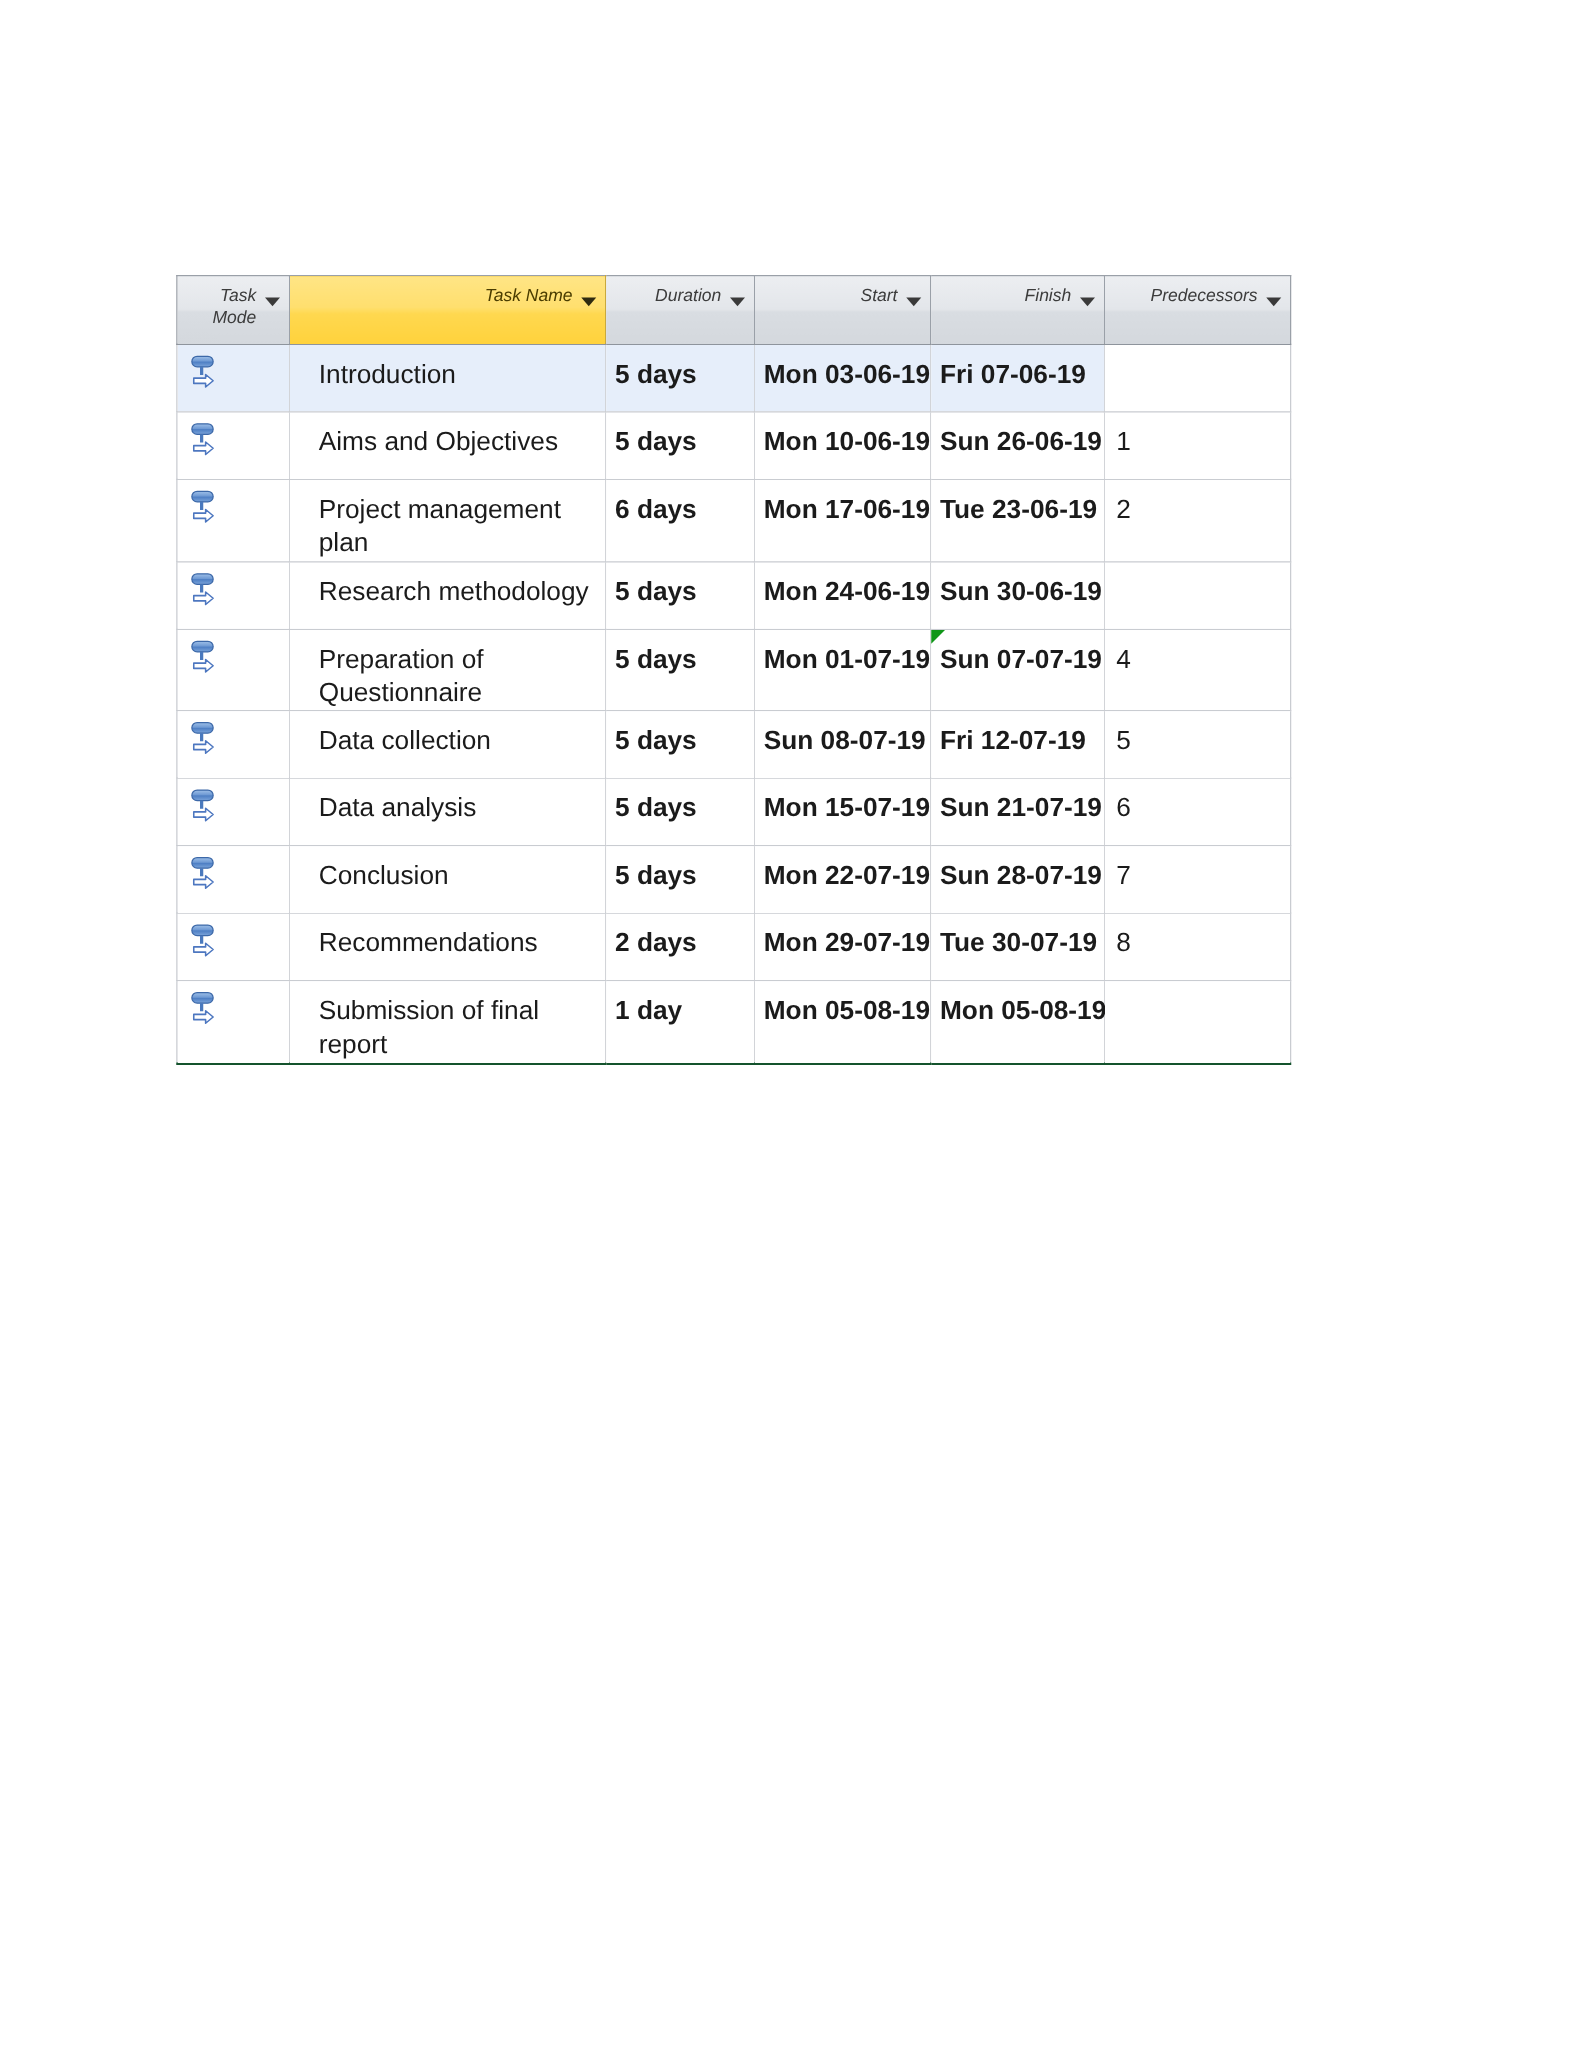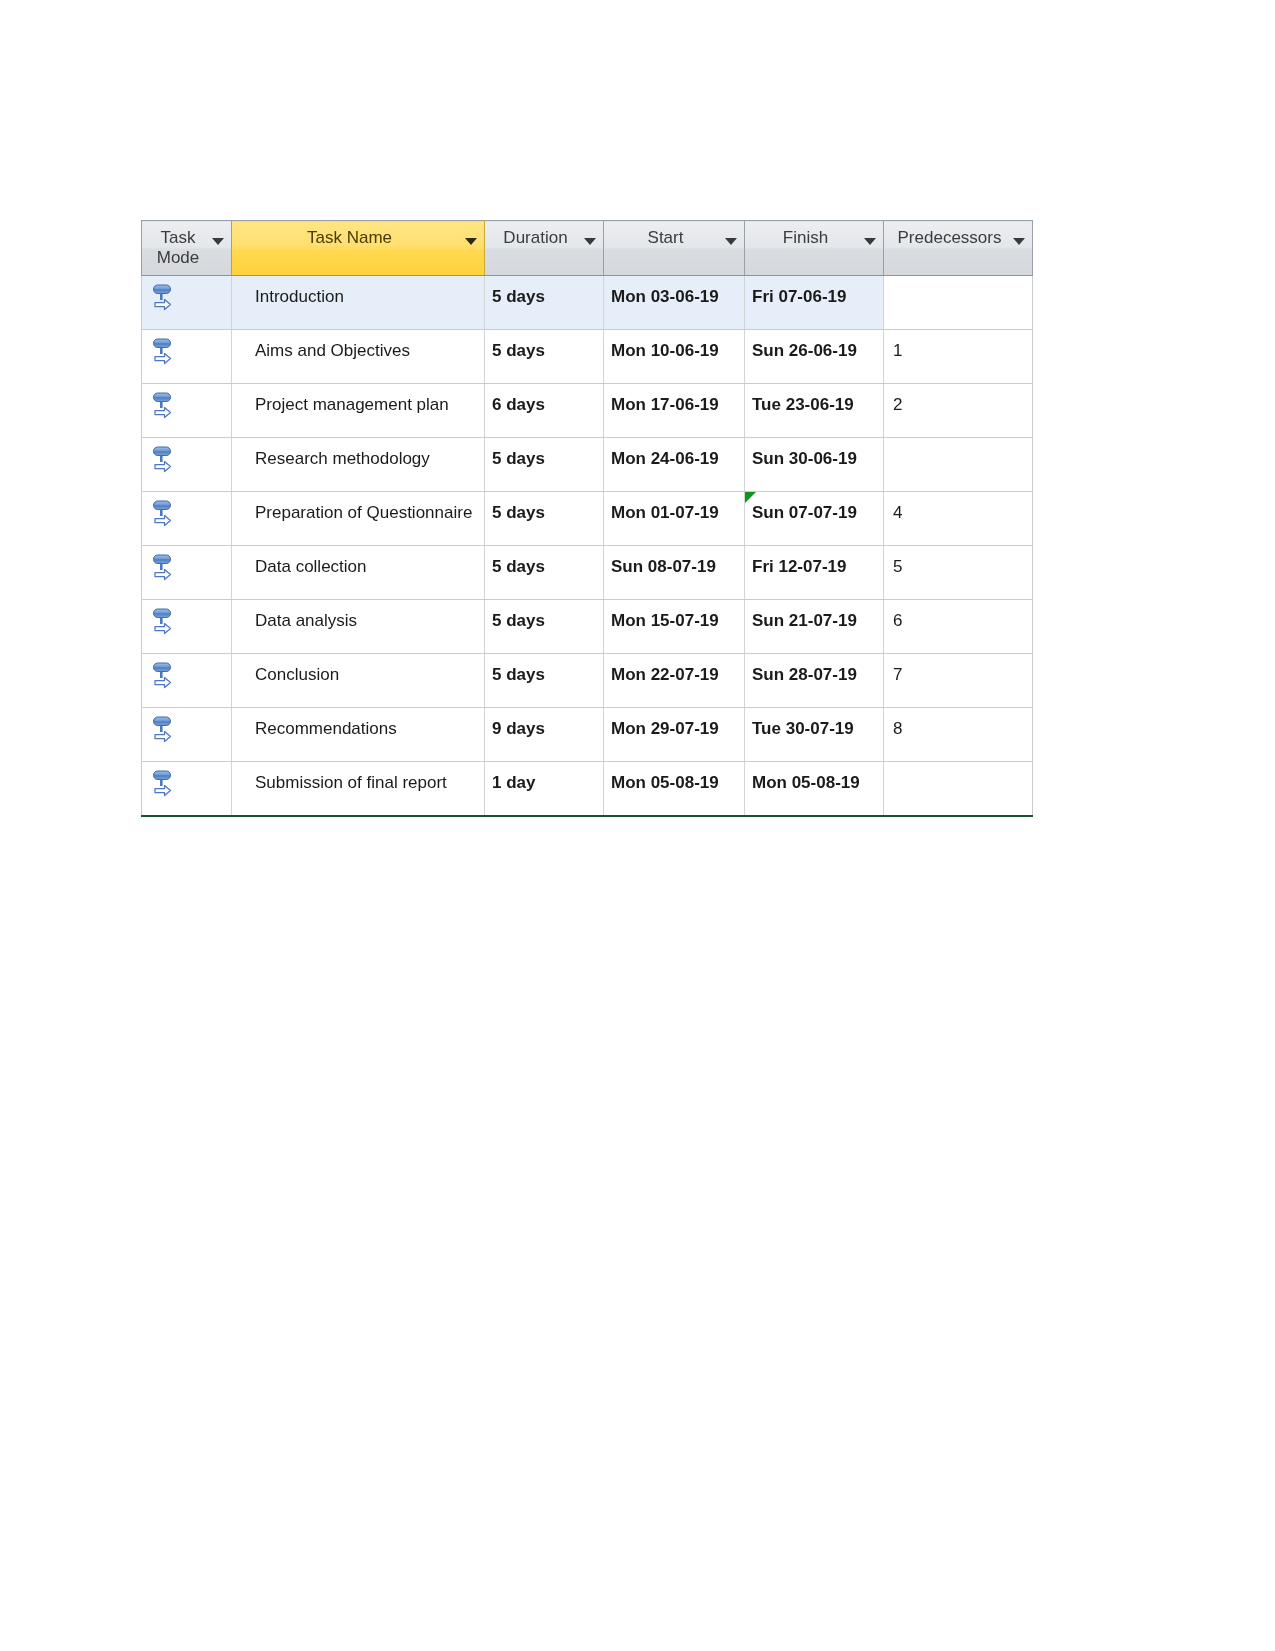--- a/index.html
+++ b/index.html
@@ -37,24 +37,25 @@
   
   #task-sheet thead th {
     background: linear-gradient(to bottom, #eceef1 0%, #e3e6ea 48%, #d9dde2 52%, #d4d8dd 100%);
     border-right: 1px solid #9aa0a8;
     border-bottom: 1px solid #8e949c;
     border-top: 1px solid #9aa0a8;
     padding: 0;
     height: 54px;
     vertical-align: top;
     font-weight: normal;
-    font-size: 17px;
+    font-size: 14px;
     color: #3c3c3c;
-    text-align: center;
+    text-align: right;
     position: relative;
+    font-style: italic;
   }
   #task-sheet thead th:first-child {
     border-left: 1px solid #9aa0a8;
   }
   #task-sheet thead th.hdr-name {
     background: linear-gradient(to bottom, #ffe585 0%, #ffdf6e 45%, #ffd84f 55%, #ffd23c 100%);
     color: #4a3c00;
     border-right: 1px solid #c9a93c;
   }
   .hdr-label {
@@ -75,21 +76,21 @@
     border-top: 7px solid #3a3a3a;
   }
   .hdr-name .hdr-arrow { border-top-color: #2e2a10; }
 
   
   #task-sheet tbody td {
     border-right: 1px solid #d2d4d8;
     border-bottom: 1px solid #c9ccd1;
     padding: 0;
     vertical-align: top;
-    font-size: 17px;
+    font-size: 21px;
     color: #1b1b1b;
     background: #ffffff;
     height: 53px;
     position: relative;
   }
   #task-sheet tbody td:first-child { border-left: 1px solid #c9ccd1; }
   #task-sheet tbody td:last-child  { border-right: 1px solid #c9ccd1; }
   #task-sheet tbody tr.highlight td.hl { background: #e6eefa; }
 
   .cell-txt {
@@ -438,21 +439,21 @@
             </defs>
             <rect x="2.5" y="3" width="17" height="8.5" rx="4.2" ry="4.2" fill="url(#pg)" stroke="#3c68a8" stroke-width="1"></rect>
             <rect x="9" y="11.5" width="2.6" height="6.5" fill="#4a79bd"></rect>
             <path d="M4 20.5 L13.5 20.5 L13.5 17.6 L19.5 22.6 L13.5 27.6 L13.5 24.7 L4 24.7 Z" fill="#ffffff" stroke="#4d77c0" stroke-width="1.25" stroke-linejoin="round"></path>
           </svg>
         </td>
         <td class="c-taskname">
           <span class="cell-txt">Recommendations</span>
         </td>
         <td class="c-dur">
-          <span class="cell-txt">9 days</span>
+          <span class="cell-txt">2 days</span>
         </td>
         <td class="c-start">
           <span class="cell-txt">Mon 29-07-19</span>
         </td>
         <td class="c-fin">
           <span class="cell-txt">Tue 30-07-19</span>
         </td>
         <td class="c-pred">
           <span class="cell-txt">8</span>
         </td>

